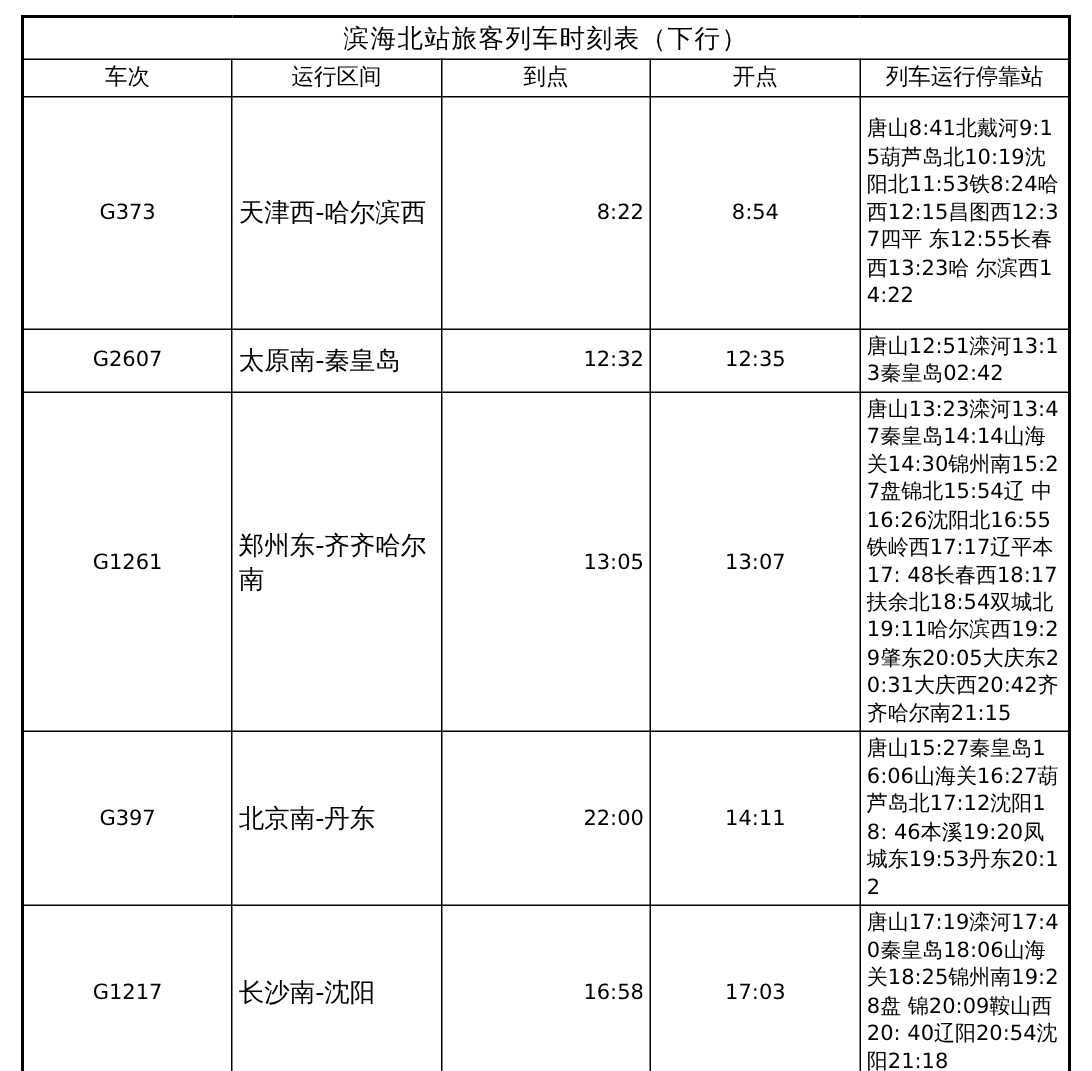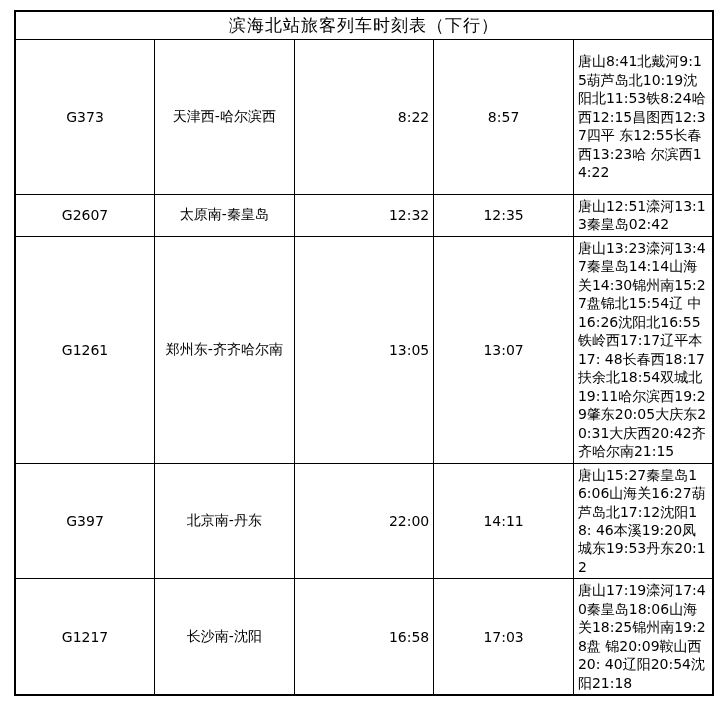--- a/index.html
+++ b/index.html
@@ -48,22 +48,21 @@
     font-weight: bold;
     padding: 4px 0 5px 0;
   }
   .c-train {
     width: 84px;
     text-align: center;
     font-size: 14px;
   }
   .c-route {
     width: 154px;
-    text-align: center;
-    font-size: 14px;
+    font-size: 17px;
   }
   .c-arr {
     width: 84px;
     text-align: right;
     font-size: 14px;
   }
   .c-dep {
     width: 84px;
     text-align: center;
     font-size: 14px;
@@ -86,26 +85,33 @@
 </style>
 </head>
 <body>
 
 <div class="page">
   <table class="timetable">
     <tbody>
       <tr>
         <td class="title-cell" colspan="5">滨海北站旅客列车时刻表（下行）</td>
       </tr>
+      <tr class="hdr">
+        <td class="c-train">车次</td>
+        <td class="c-route">运行区间</td>
+        <td class="c-arr">到点</td>
+        <td class="c-dep">开点</td>
+        <td class="c-stops" style="text-align:center">列车运行停靠站</td>
+      </tr>
 
       <tr class="r-tall">
         <td class="c-train">G373</td>
         <td class="c-route">天津西-哈尔滨西</td>
         <td class="c-arr">8:22</td>
-        <td class="c-dep">8:57</td>
+        <td class="c-dep">8:54</td>
         <td class="c-stops">
             <span class="stops-text">唐山8:41北戴河9:15葫芦岛北10:19沈阳北11:53铁8:24哈西12:15昌图西12:37四平 东12:55长春西13:23哈
 尔滨西14:22</span>
           </td>
       </tr>
 
 
       <tr class="r-short">
         <td class="c-train">G2607</td>
         <td class="c-route">太原南-秦皇岛</td>

